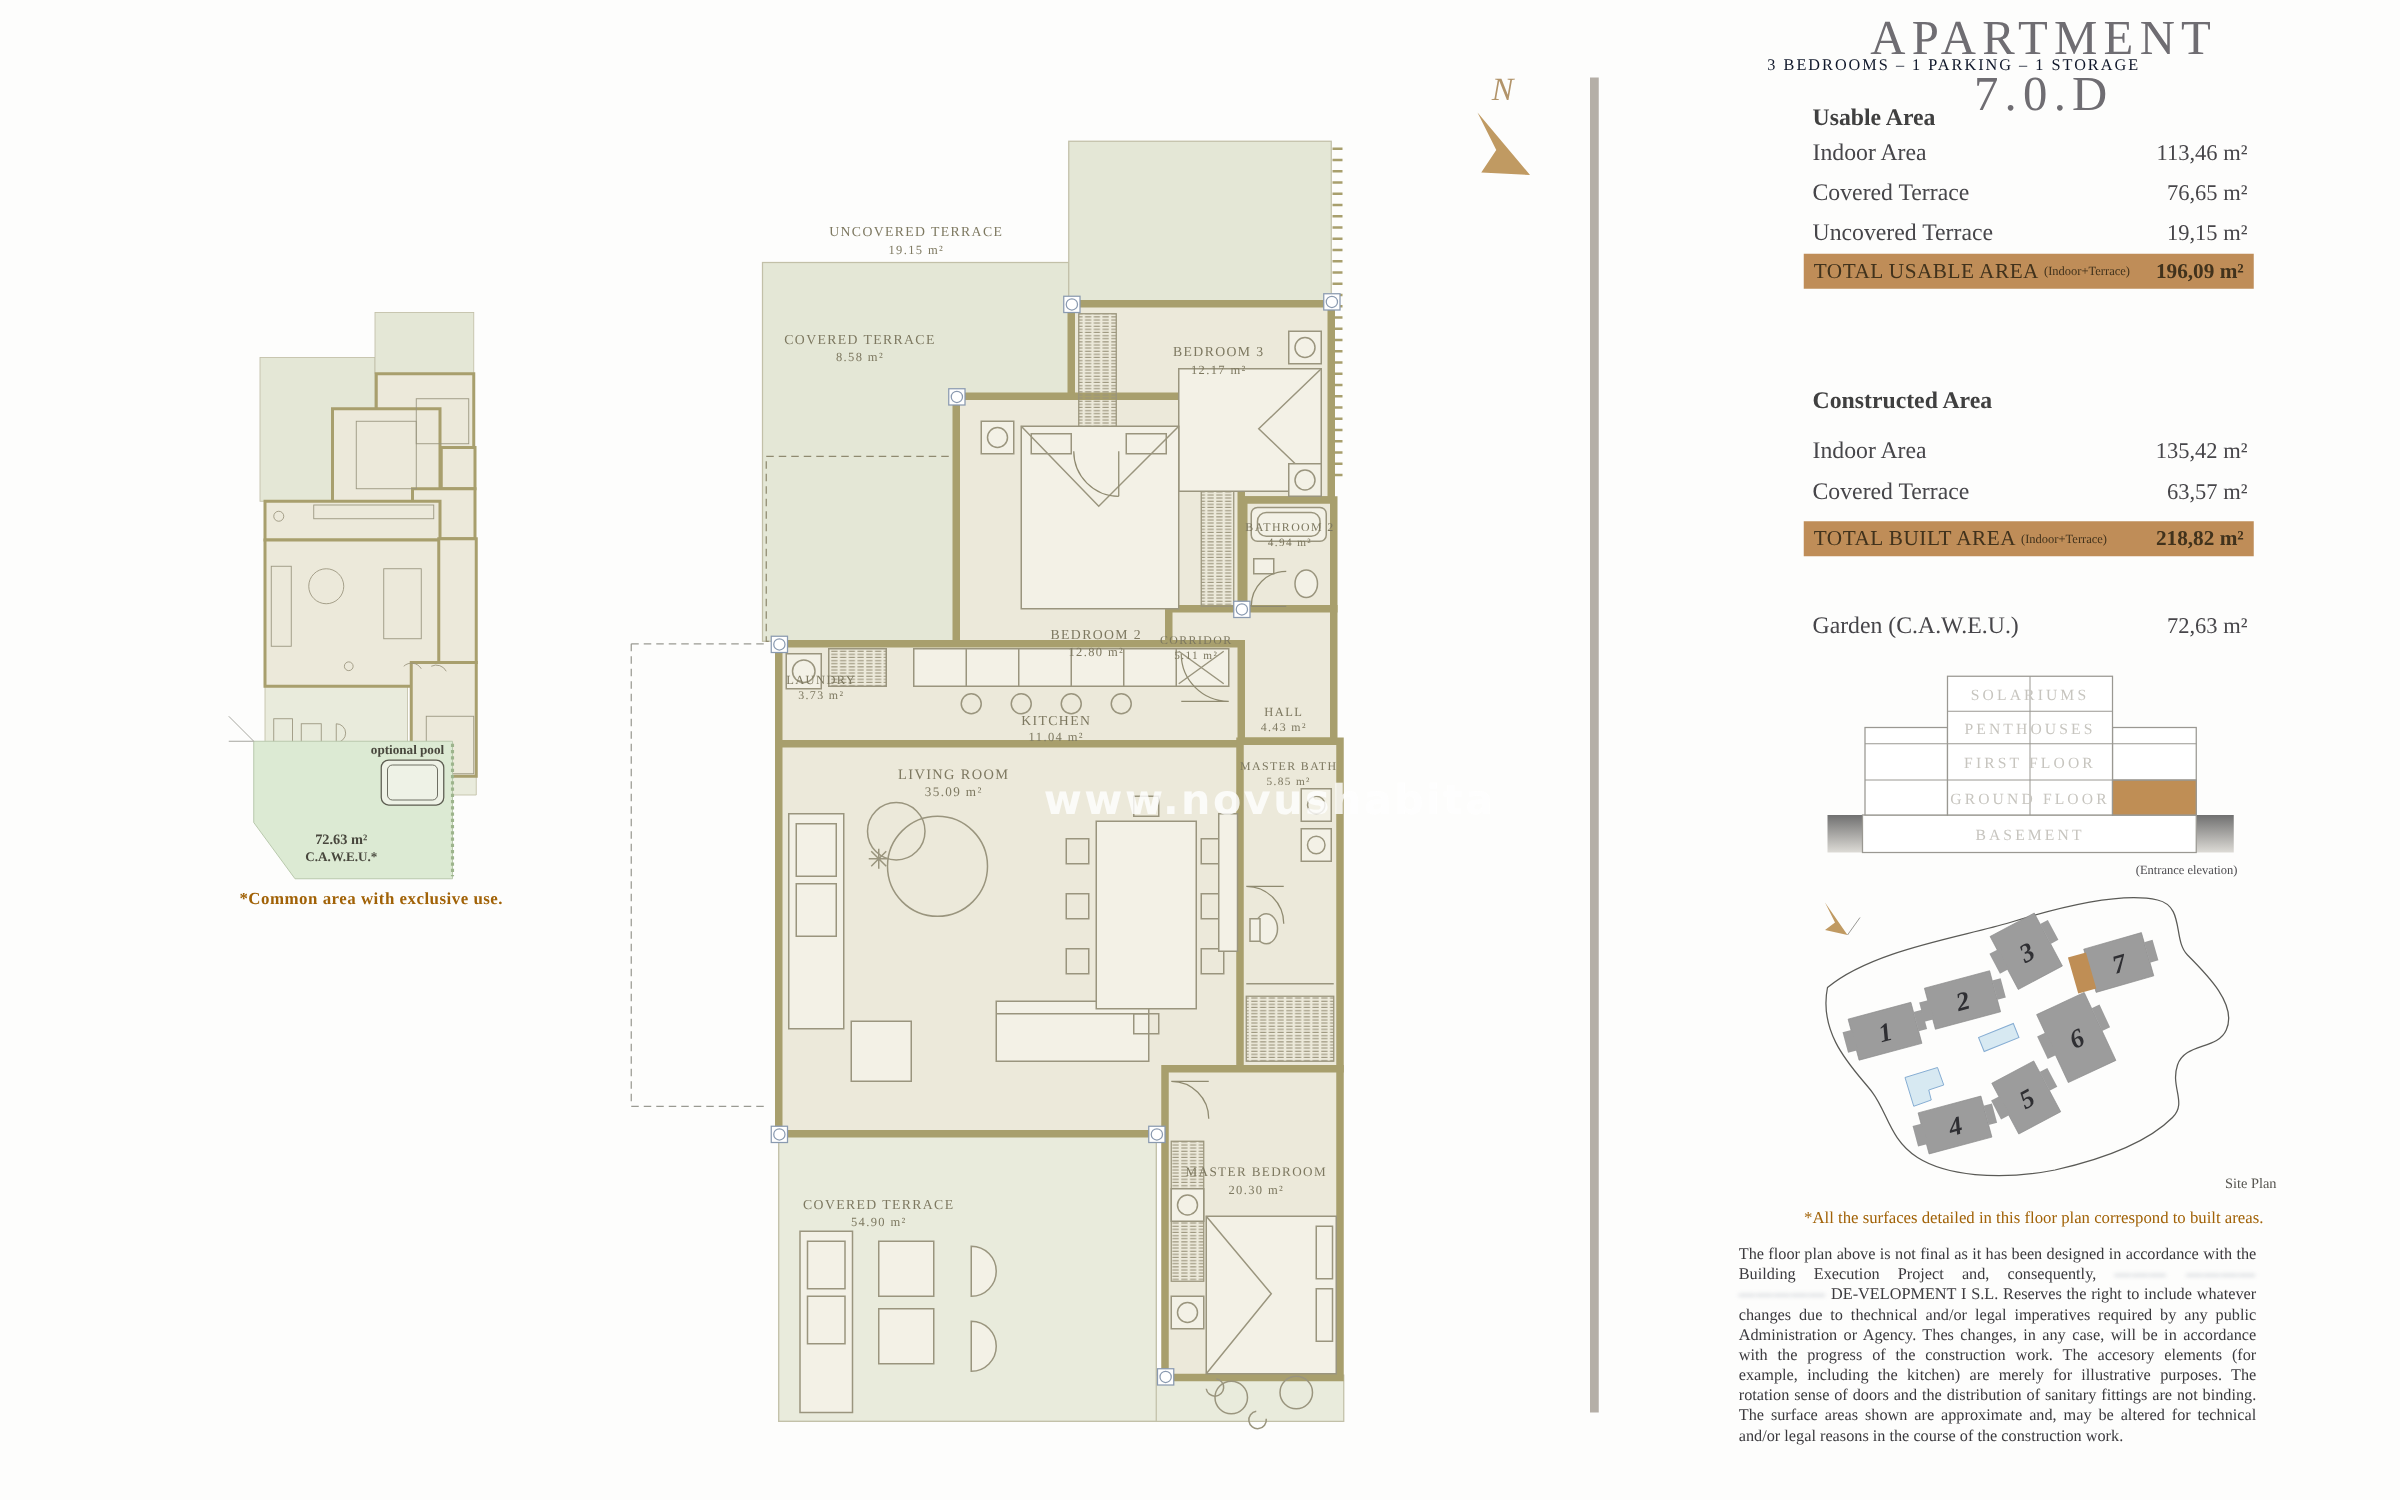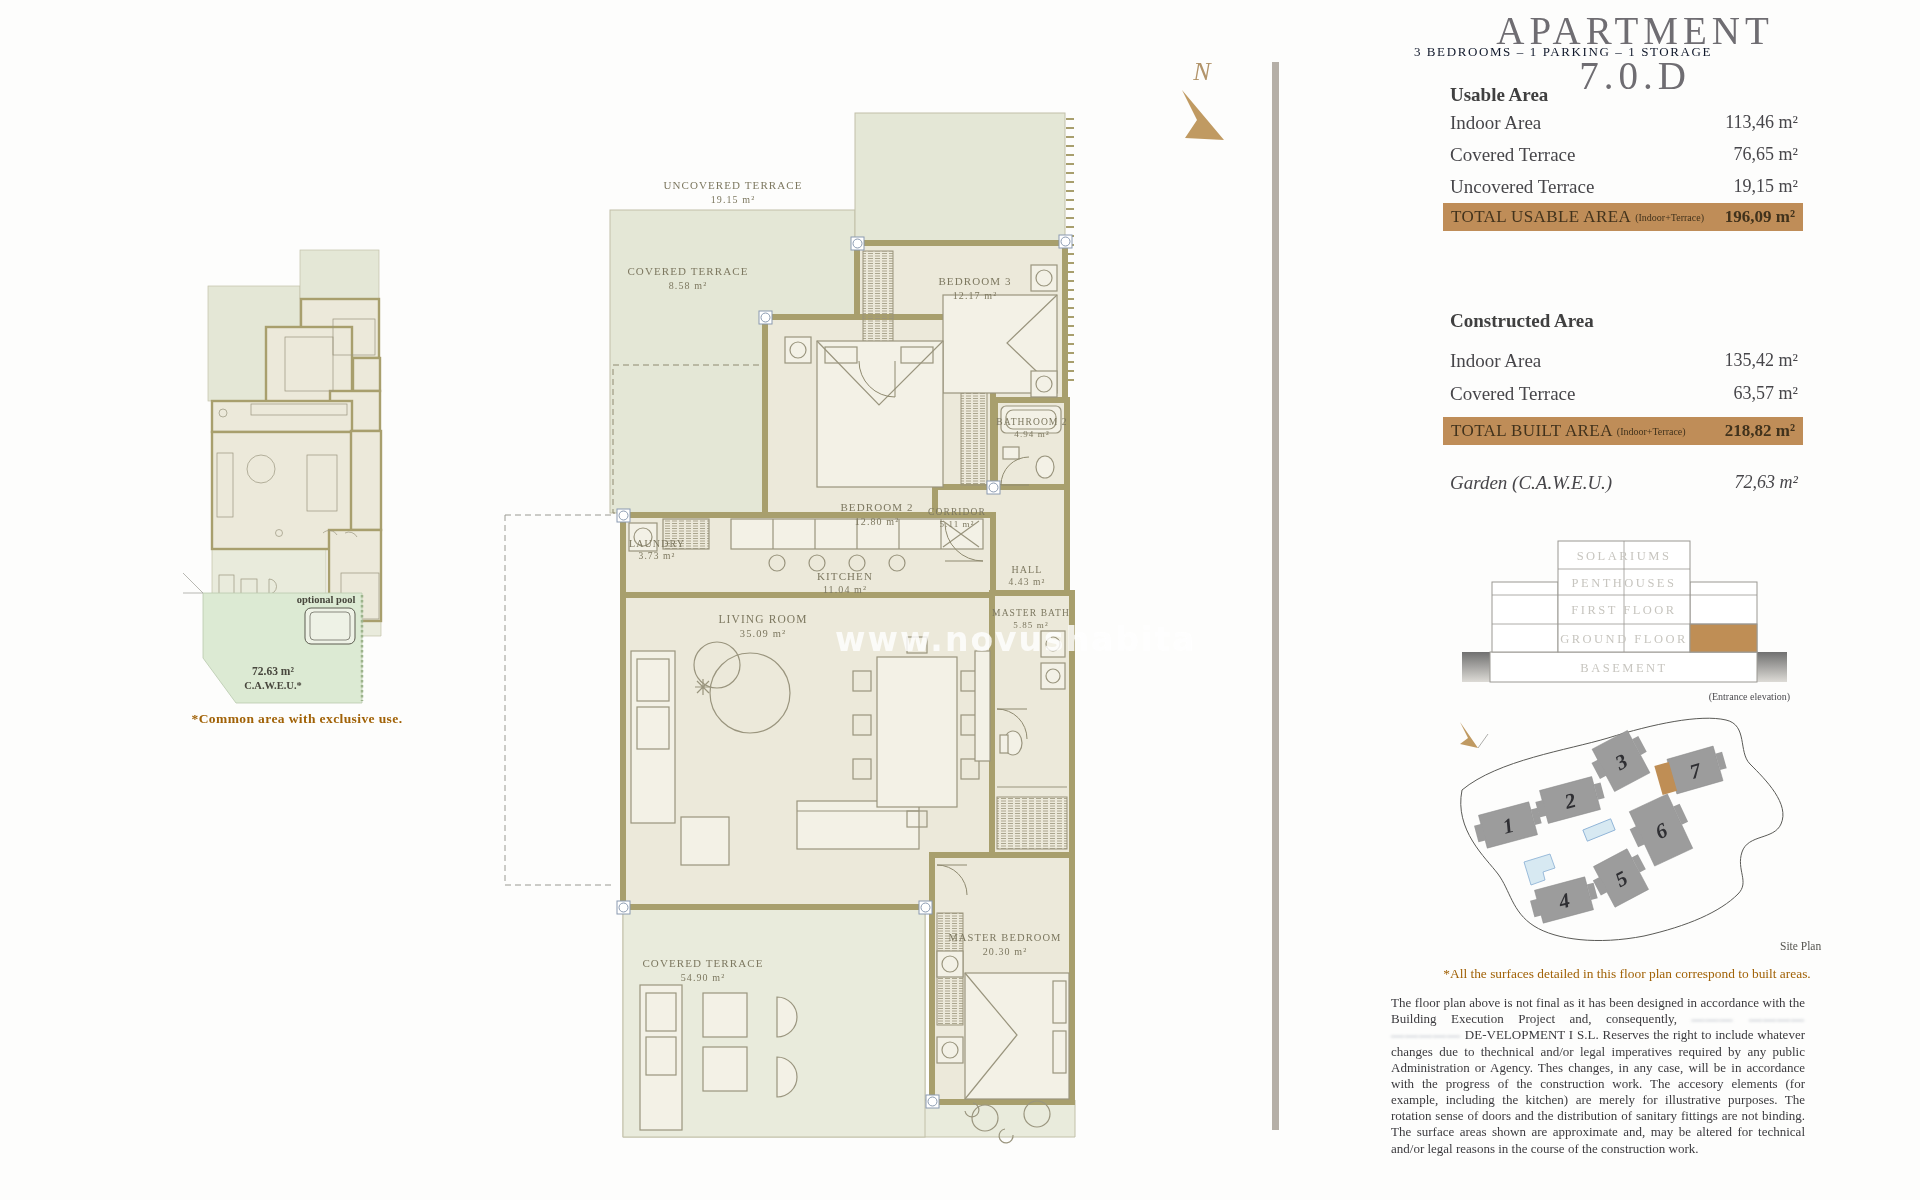--- a/index.html
+++ b/index.html
@@ -305,21 +305,21 @@
   </div>
   <div class="abs row" style="top:415px;">
     <span>Uncovered Terrace</span>
     <span class="v">19,83 m²</span>
   </div>
   <div class="abs bar" style="top:417px;">
     <span class="lbl">TOTAL BUILT AREA</span>
     <span class="sub">(Indoor+Terrace)</span>
     <span class="val">218,82 m²</span>
   </div>
-  <div class="abs row" style="top:472px;font-style:italic;">
+  <div class="abs row" style="top:490px;">
     <span>Garden (C.A.W.E.U.)</span>
     <span class="v">72,63 m²</span>
   </div>
 
   <svg class="abs" style="left:1455px;top:538px;" width="345" height="150" viewBox="0 0 345 150">
     <defs>
       <linearGradient id="gnd" x1="0" y1="0" x2="0" y2="1">
         <stop offset="0" stop-color="#707070"></stop>
           <stop offset="1" stop-color="#dddbd6"></stop>
       </linearGradient>

